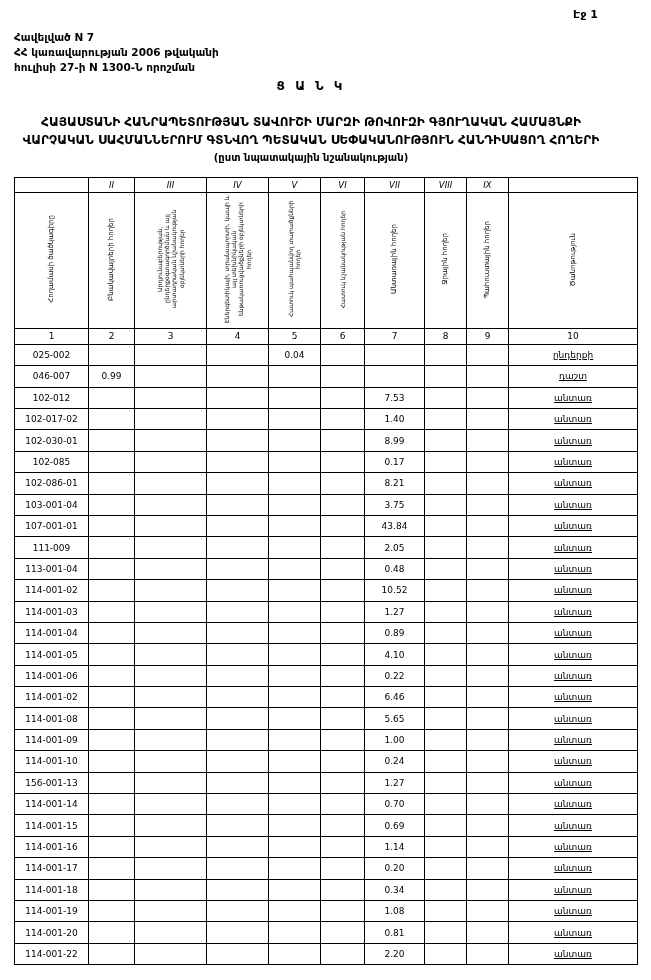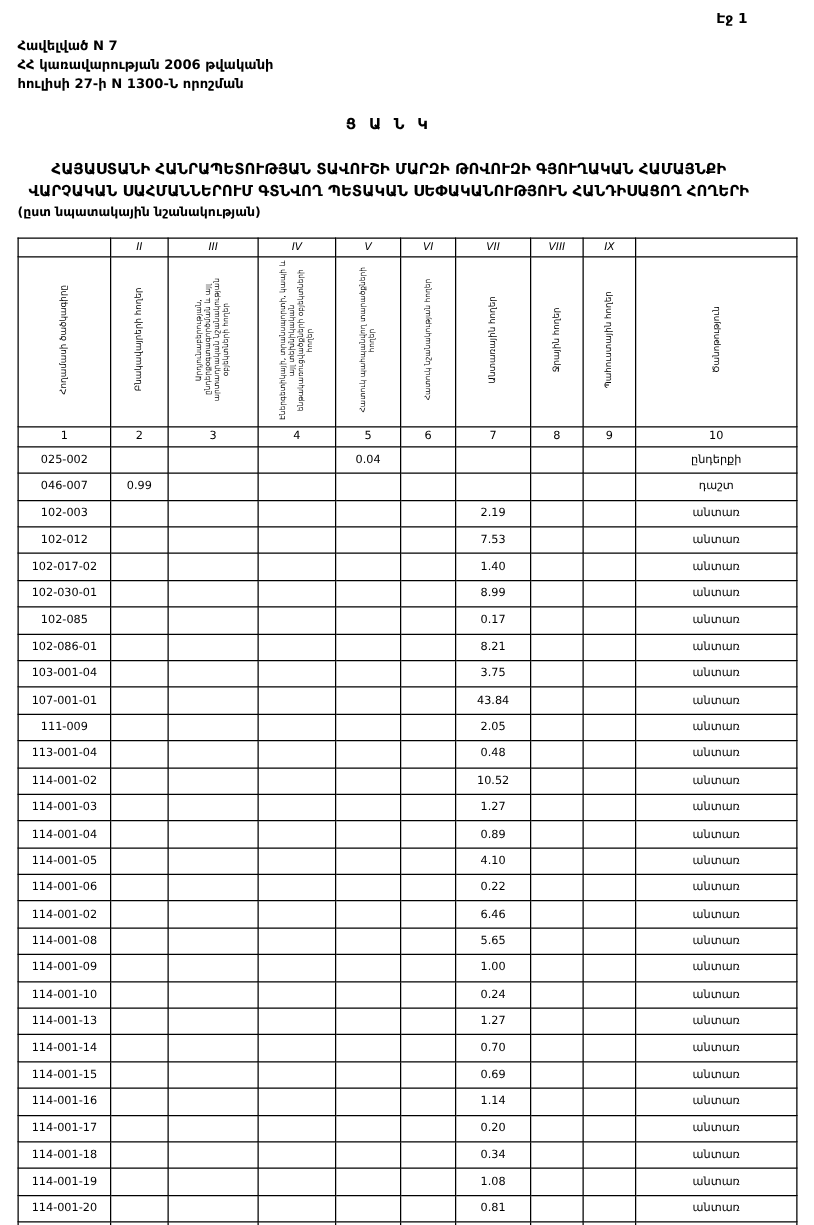--- a/index.html
+++ b/index.html
@@ -35,31 +35,31 @@
     padding-right: 28px;
     font-size: 10.5px;
     font-weight: bold;
     line-height: 1.45;
   }
   .title-main {
     text-align: center;
     font-size: 12px;
     font-weight: bold;
     letter-spacing: 3px;
-    margin-top: 16px;
+    margin-top: 3px;
   }
   .title-sub {
     text-align: center;
     font-size: 12px;
     font-weight: bold;
     line-height: 1.55;
     margin-top: 20px;
   }
   .title-note {
-    text-align: left;
+    text-align: center;
     font-size: 10px;
     font-weight: bold;
     margin-top: 2px;
   }
 
   table.main {
     margin-top: 14px;
     border-collapse: collapse;
     table-layout: fixed;
     width: 623px;
@@ -115,20 +115,21 @@
     height: 20.4px;
     font-size: 9px;
   }
   td.code {
     text-align: left;
     padding-left: 4px;
   }
   td.note {
     text-align: left;
     padding-left: 5px;
+    text-decoration: underline;
   }
   td.val { text-align: center; }
 </style>
 </head>
 <body>
 
 <div class="page">
 
   <div class="page-num">Էջ 1</div>
 
@@ -217,32 +218,20 @@
           <td class="val"></td>
           <td class="val"></td>
           <td class="val"></td>
           <td class="val"></td>
           <td class="val"></td>
           <td class="val"></td>
           <td class="val"></td>
           <td class="note">դաշտ</td>
         </tr>
         <tr class="data">
-          <td class="code">102-003</td>
-          <td class="val"></td>
-          <td class="val"></td>
-          <td class="val"></td>
-          <td class="val"></td>
-          <td class="val"></td>
-          <td class="val">2.19</td>
-          <td class="val"></td>
-          <td class="val"></td>
-          <td class="note">անտառ</td>
-        </tr>
-        <tr class="data">
           <td class="code">102-012</td>
           <td class="val"></td>
           <td class="val"></td>
           <td class="val"></td>
           <td class="val"></td>
           <td class="val"></td>
           <td class="val">7.53</td>
           <td class="val"></td>
           <td class="val"></td>
           <td class="note">անտառ</td>
@@ -445,21 +434,21 @@
           <td class="val"></td>
           <td class="val"></td>
           <td class="val"></td>
           <td class="val"></td>
           <td class="val">0.24</td>
           <td class="val"></td>
           <td class="val"></td>
           <td class="note">անտառ</td>
         </tr>
         <tr class="data">
-          <td class="code">114-001-13</td>
+          <td class="code">156-001-13</td>
           <td class="val"></td>
           <td class="val"></td>
           <td class="val"></td>
           <td class="val"></td>
           <td class="val"></td>
           <td class="val">1.27</td>
           <td class="val"></td>
           <td class="val"></td>
           <td class="note">անտառ</td>
         </tr>

